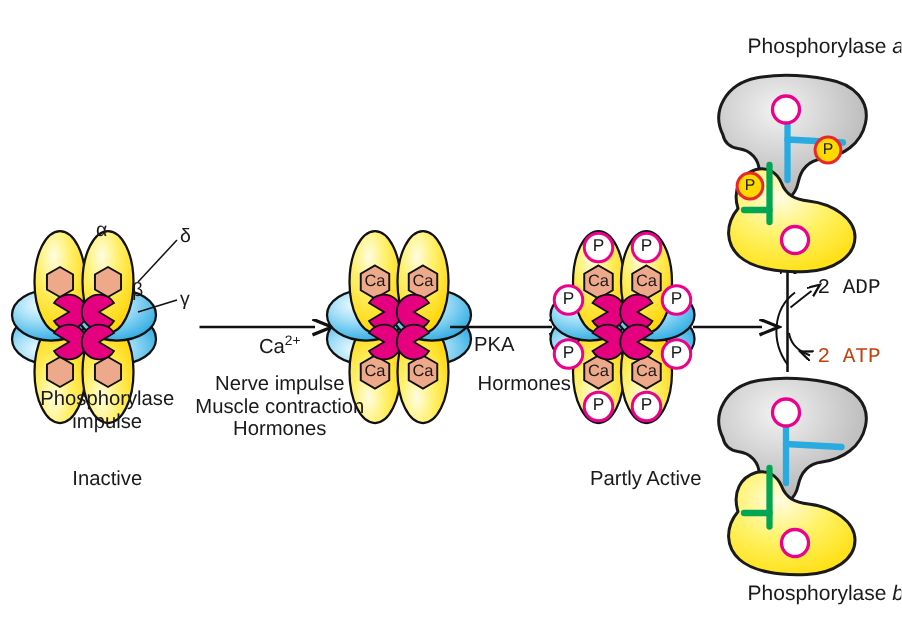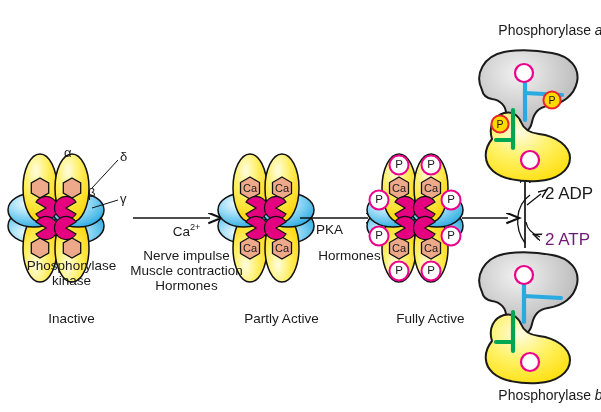--- a/index.html
+++ b/index.html
@@ -33,23 +33,23 @@
     text-align: center;
     transform: translateX(-50%);
     padding-left: 31px;
   }
   .t-state { font-size: 13.5px; }
   .t-name  { font-size: 13.5px; }
   .t-cond  { font-size: 13.5px; }
   .t-arrow { font-size: 13.5px; }
   .t-title { font-size: 14px; }
   .t-greek { font-size: 13px; }
-  .t-atp   { font-size: 17px; }
+  .t-atp   { font-size: 14px; font-family: Liberation Mono, monospace; }
   .ital { font-style: italic; }
-  .magenta { color: #701a75; }
+  .magenta { color: #c2410c; }
   .sup { font-size: 0.68em; vertical-align: super; }
 </style>
 </head>
 <body>
 
 <div id="stage">
 
   <svg class="layer" viewBox="0 0 601 412">
     <defs>
       <radialGradient id="gYellow" cx="38%" cy="25%" r="78%">
@@ -233,52 +233,51 @@
       <circle cx="530" cy="362" r="9" fill="#ffffff" stroke="#ec008c" stroke-width="2.2"></circle>
     </g>
   </svg>
 
   <div class="lbl t-greek" style="left:64px; top:146px;">α</div>
   <div class="lbl t-greek" style="left:88px; top:186px;">β</div>
   <div class="lbl t-greek" style="left:120px; top:192px;">γ</div>
   <div class="lbl t-greek" style="left:120px; top:150px;">δ</div>
 
   <div class="lbl t-name lbl-center" style="left:56px; top:258px;">Phosphorylase</div>
-  <div class="lbl t-name lbl-center" style="left:56px; top:273px;">kinase</div>
+  <div class="lbl t-name lbl-center" style="left:56px; top:273px;">impulse</div>
   <div class="lbl t-state lbl-center" style="left:56px; top:311px;">Inactive</div>
 
   <div class="lbl t-arrow lbl-center" style="left:171px; top:222px;"><span>Ca</span><span class="sup">2+</span></div>
   <div class="lbl t-cond lbl-center" style="left:171px; top:263px;">Muscle contraction</div>
   <div class="lbl t-cond lbl-center" style="left:171px; top:248px;">Nerve impulse</div>
   <div class="lbl t-cond lbl-center" style="left:171px; top:278px;">Hormones</div>
 
   <div class="lbl" style="left:250px; top:188px; font-size:11px; transform:translate(-50%,-50%); color:#1a1a1a;">Ca</div>
   <div class="lbl" style="left:282px; top:188px; font-size:11px; transform:translate(-50%,-50%);">Ca</div>
   <div class="lbl" style="left:250px; top:248px; font-size:11px; transform:translate(-50%,-50%);">Ca</div>
   <div class="lbl" style="left:282px; top:248px; font-size:11px; transform:translate(-50%,-50%);">Ca</div>
-  <div class="lbl t-state lbl-center" style="left:266px; top:311px;">Partly Active</div>
 
   <div class="lbl t-arrow lbl-center" style="left:314px; top:222px;">PKA</div>
   <div class="lbl t-cond lbl-center" style="left:334px; top:248px;">Hormones</div>
 
   <div class="lbl" style="left:399px; top:188px; font-size:11px; transform:translate(-50%,-50%);">Ca</div>
   <div class="lbl" style="left:431px; top:188px; font-size:11px; transform:translate(-50%,-50%);">Ca</div>
   <div class="lbl" style="left:399px; top:248px; font-size:11px; transform:translate(-50%,-50%);">Ca</div>
   <div class="lbl" style="left:431px; top:248px; font-size:11px; transform:translate(-50%,-50%);">Ca</div>
 
   <div class="lbl" style="left:399px; top:165px; font-size:11.5px; transform:translate(-50%,-50%);">P</div>
   <div class="lbl" style="left:431px; top:165px; font-size:11.5px; transform:translate(-50%,-50%);">P</div>
   <div class="lbl" style="left:399px; top:271px; font-size:11.5px; transform:translate(-50%,-50%);">P</div>
   <div class="lbl" style="left:431px; top:271px; font-size:11.5px; transform:translate(-50%,-50%);">P</div>
   <div class="lbl" style="left:379px; top:200px; font-size:11.5px; transform:translate(-50%,-50%);">P</div>
   <div class="lbl" style="left:451px; top:200px; font-size:11.5px; transform:translate(-50%,-50%);">P</div>
   <div class="lbl" style="left:379px; top:236px; font-size:11.5px; transform:translate(-50%,-50%);">P</div>
   <div class="lbl" style="left:451px; top:236px; font-size:11.5px; transform:translate(-50%,-50%);">P</div>
 
-  <div class="lbl t-state lbl-center" style="left:415px; top:311px;">Fully Active</div>
+  <div class="lbl t-state lbl-center" style="left:415px; top:311px;">Partly Active</div>
 
   <div class="lbl t-atp" style="left:545px; top:184px;">2 ADP</div>
   <div class="lbl t-atp magenta" style="left:545px; top:230px;">2 ATP</div>
 
   <div class="lbl t-title lbl-center" style="left:535px; top:22px;"><span>Phosphorylase </span><span class="ital">a</span></div>
   <div class="lbl t-title lbl-center" style="left:535px; top:387px;text-align:center;"><span>Phosphorylase </span><span class="ital">b</span></div>
 
   <div class="lbl" style="left:552px; top:100px; font-size:10.5px; transform:translate(-50%,-50%);">P</div>
   <div class="lbl" style="left:500px; top:124px; font-size:10.5px; transform:translate(-50%,-50%);">P</div>
 

